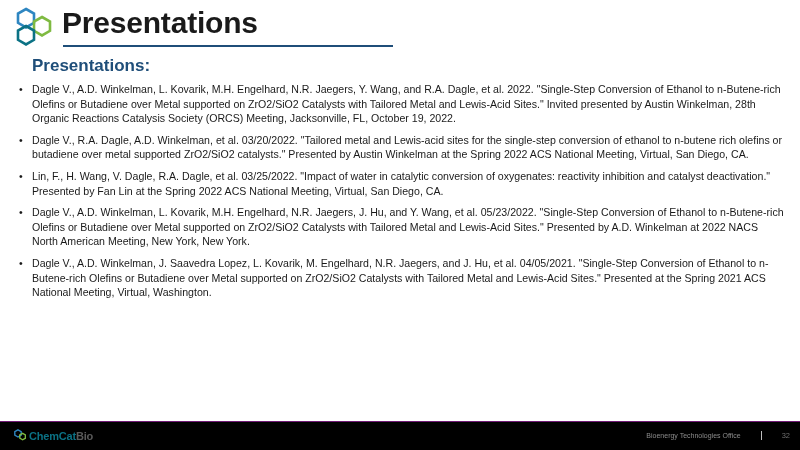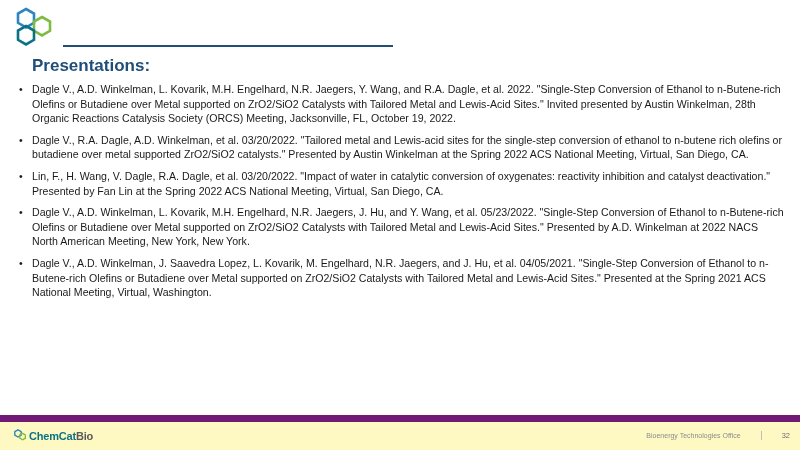--- a/index.html
+++ b/index.html
@@ -90,22 +90,22 @@
     color: #1a1a1a;
   }
 
   
   .footer {
     position: absolute;
     left: 0;
     bottom: 0;
     width: 800px;
     height: 28px;
-    background: #fef9c3;
-    border-top: 7px solid #701a75;
+    background: #000000;
+    border-top: 1px solid #701a75;
   }
   .footer-logo {
     position: absolute;
     left: 14px;
     top: 7px;
     font-size: 11px;
     font-weight: bold;
     letter-spacing: -0.2px;
   }
   .footer-logo .hex {
@@ -144,40 +144,41 @@
   <div class="header">
     <span class="logo-mark">
       <svg width="44" height="40" viewBox="0 0 44 40" xmlns="http://www.w3.org/2000/svg">
         <g fill="none" stroke-width="2.6">
           <polygon points="12,2 20,6.6 20,15.8 12,20.4 4,15.8 4,6.6" stroke="#2e86c1"></polygon>
           <polygon points="28,10 36,14.6 36,23.8 28,28.4 20,23.8 20,14.6" stroke="#7fba42"></polygon>
           <polygon points="12,19 20,23.6 20,32.8 12,37.4 4,32.8 4,23.6" stroke="#0b7285"></polygon>
         </g>
       </svg>
     </span>
+    <div class="title">Presentations</div>
     <div class="title-rule"></div>
   </div>
 
   <div class="section-heading">Presentations:</div>
 
   <div class="bullets">
 
     <div class="bullet">
       <span class="dot">•</span>
       <span>Dagle V., A.D. Winkelman, L. Kovarik, M.H. Engelhard, N.R. Jaegers, Y. Wang, and R.A. Dagle, et al. 2022. "Single-Step Conversion of Ethanol to n-Butene-rich Olefins or Butadiene over Metal supported on ZrO2/SiO2 Catalysts with Tailored Metal and Lewis-Acid Sites." Invited presented by Austin Winkelman, 28th Organic Reactions Catalysis Society (ORCS) Meeting, Jacksonville, FL, October 19, 2022.</span>
     </div>
 
     <div class="bullet">
       <span class="dot">•</span>
       <span>Dagle V., R.A. Dagle, A.D. Winkelman, et al. 03/20/2022. "Tailored metal and Lewis-acid sites for the single-step conversion of ethanol to n-butene rich olefins or butadiene over metal supported ZrO2/SiO2 catalysts." Presented by Austin Winkelman at the Spring 2022 ACS National Meeting, Virtual, San Diego, CA.</span>
     </div>
 
     <div class="bullet">
       <span class="dot">•</span>
-      <span>Lin, F., H. Wang, V. Dagle, R.A. Dagle, et al. 03/20/2022. "Impact of water in catalytic conversion of oxygenates: reactivity inhibition and catalyst deactivation." Presented by Fan Lin at the Spring 2022 ACS National Meeting, Virtual, San Diego, CA.</span>
+      <span>Lin, F., H. Wang, V. Dagle, R.A. Dagle, et al. 03/25/2022. "Impact of water in catalytic conversion of oxygenates: reactivity inhibition and catalyst deactivation." Presented by Fan Lin at the Spring 2022 ACS National Meeting, Virtual, San Diego, CA.</span>
     </div>
 
     <div class="bullet">
       <span class="dot">•</span>
       <span>Dagle V., A.D. Winkelman, L. Kovarik, M.H. Engelhard, N.R. Jaegers, J. Hu, and Y. Wang, et al. 05/23/2022. "Single-Step Conversion of Ethanol to n-Butene-rich Olefins or Butadiene over Metal supported on ZrO2/SiO2 Catalysts with Tailored Metal and Lewis-Acid Sites." Presented by A.D. Winkelman at 2022 NACS North American Meeting, New York, New York.</span>
     </div>
 
     <div class="bullet">
       <span class="dot">•</span>
       <span>Dagle V., A.D. Winkelman, J. Saavedra Lopez, L. Kovarik, M. Engelhard, N.R. Jaegers, and J. Hu, et al. 04/05/2021. "Single-Step Conversion of Ethanol to n-Butene-rich Olefins or Butadiene over Metal supported on ZrO2/SiO2 Catalysts with Tailored Metal and Lewis-Acid Sites." Presented at the Spring 2021 ACS National Meeting, Virtual, Washington.</span>

